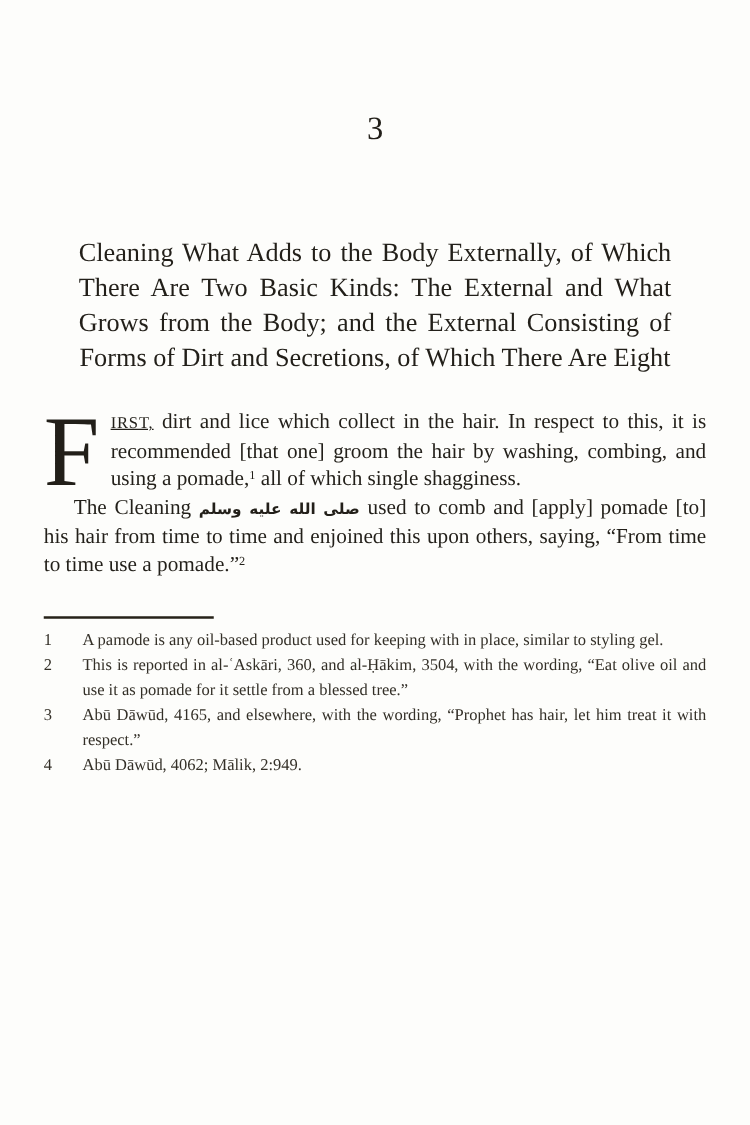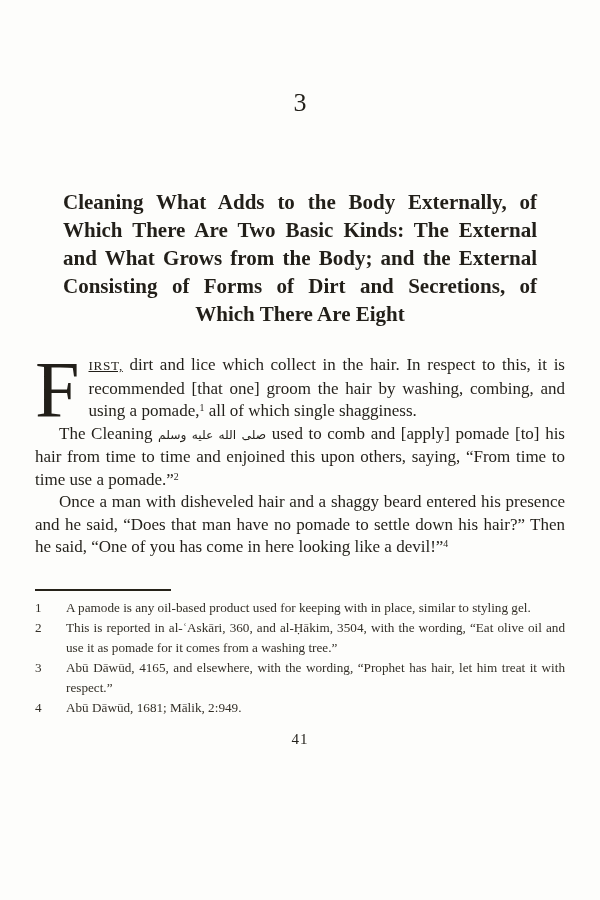--- a/index.html
+++ b/index.html
@@ -23,21 +23,21 @@
     padding-top: 90px;
     text-align: center;
     font-size: 26px;
     line-height: 1;
   }
   .chapter-title {
     margin: 72px auto 0;
     width: 474px;
     font-size: 21px;
     line-height: 28px;
-    font-weight: bold;
+    font-weight: normal;
     text-align: justify;
     text-align-last: center;
     -moz-text-align-last: center;
   }
   .body-text {
     margin-top: 26px;
     font-size: 17px;
     line-height: 22.5px;
     text-align: justify;
   }
@@ -55,20 +55,21 @@
     text-decoration: underline;
   }
   .noteref {
     font-size: 0.58em;
     line-height: 0;
     vertical-align: 0.5em;
   }
   .honorific {
     font-family: "DejaVu Sans", sans-serif;
     font-size: 0.72em;
+    font-weight: bold;
   }
   .footnote-sep {
     margin-top: 30px;
     width: 136px;
     height: 0;
     border-top: 2px solid #262219;
   }
   .footnotes {
     margin-top: 7px;
     font-size: 13.2px;
@@ -94,40 +95,38 @@
 
   <h1 class="chapter-title">Cleaning What Adds to the Body Externally, of Which There Are Two Basic Kinds: The External and What Grows from the Body; and the External Consisting of Forms of Dirt and Secretions, of Which There Are Eight</h1>
 
   <div class="body-text">
 
     <p class="para"><span class="dropcap">F</span><span class="smallcaps">IRST,</span><span> dirt and lice which collect in the hair. In respect to this, it is recommended [that one] groom the hair by washing, combing, and using a pomade,</span><sup class="noteref">1</sup><span> all of which single shagginess.</span></p>
 
     <p class="para indent"><span>The Cleaning </span><span class="honorific">صلى الله عليه وسلم</span><span> used to comb and [apply] pomade [to] his hair from time to time and enjoined this upon others, saying, “From time to time use a pomade.”</span><sup class="noteref">2</sup></p>
 
 
-    <p class="para indent"><span>Once a man with disheveled hair and a shaggy beard entered his presence and he said, “Does that man have no pomade to settle down his hair?” Then he said, “One of you has come in here looking like a devil!”</span><sup class="noteref">4</sup></p>
 
   </div>
 
   <div class="footnote-sep"></div>
 
   <div class="footnotes">
     <div class="fn">
       <span class="fn-num">1</span>
       <div class="fn-text">A pamode is any oil-based product used for keeping with in place, similar to styling gel.</div>
     </div>
     <div class="fn">
       <span class="fn-num">2</span>
-      <div class="fn-text">This is reported in al-ʿAskāri, 360, and al-Ḥākim, 3504, with the wording, “Eat olive oil and use it as pomade for it comes from a washing tree.”</div>
+      <div class="fn-text">This is reported in al-ʿAskāri, 360, and al-Ḥākim, 3504, with the wording, “Eat olive oil and use it as pomade for it settle from a blessed tree.”</div>
     </div>
     <div class="fn">
       <span class="fn-num">3</span>
       <div class="fn-text">Abū Dāwūd, 4165, and elsewhere, with the wording, “Prophet has hair, let him treat it with respect.”</div>
     </div>
     <div class="fn">
       <span class="fn-num">4</span>
-      <div class="fn-text">Abū Dāwūd, 1681; Mālik, 2:949.</div>
+      <div class="fn-text">Abū Dāwūd, 4062; Mālik, 2:949.</div>
     </div>
   </div>
 
-  <div class="page-number">41</div>
 
 </div>
 
 </body></html>

